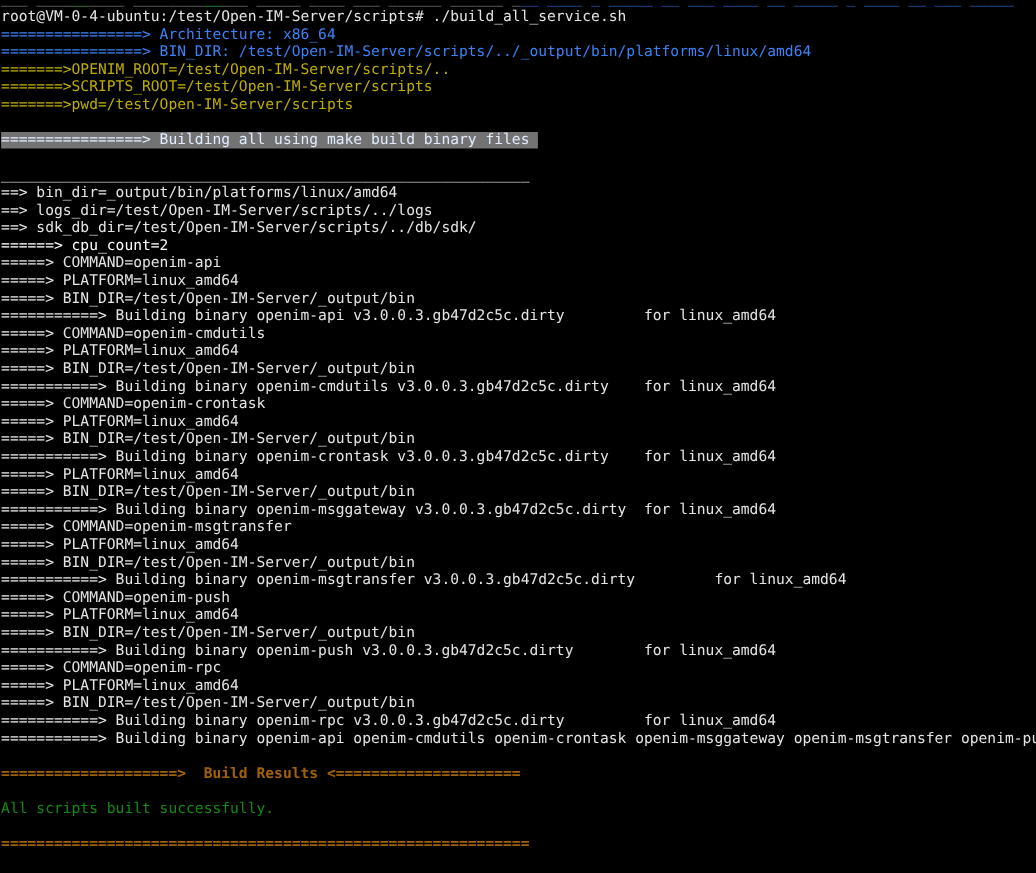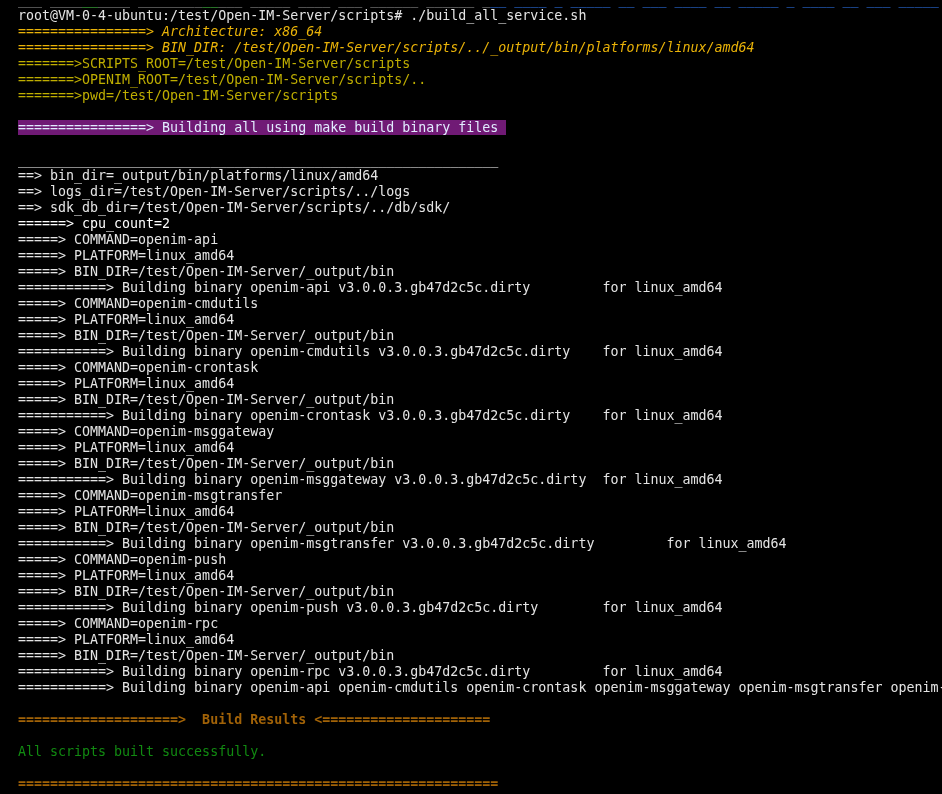--- a/index.html
+++ b/index.html
@@ -1,48 +1,48 @@
 <!DOCTYPE html>
 <html><head>
 <meta charset="utf-8">
 <style>
   html,body{margin:0;padding:0;background:#000;}
   body{
     width:942px;height:794px;overflow:hidden;
     font-family:"DejaVu Sans Mono","Liberation Mono",monospace;
     font-size:13.3px;line-height:16px;
   }
-  .term{padding-left:18px;}
+  .term{padding-left:1px;}
   .ln{white-space:pre;height:16px;color:#e4e4e4;}
-  .c-blue{color:#eab308;font-style:italic;}
+  .c-blue{color:#3b82f6;}
   .c-yellow{color:#bfae00;}
   .c-dgreen{color:#ffffff;}
   .c-green{color:#118a11;}
   .c-bold{color:#a16207;font-weight:bold;}
-  .hl{background:#701a75;color:#e2ecff;}
+  .hl{background:#737373;color:#e2ecff;}
   .ln-partial{height:8px;overflow:hidden;}
   .ln-partial .inner{margin-top:-8px;white-space:pre;}
   .p-grey{color:#8f8f8f;}
   .p-green{color:#47c747;}
   .p-blue{color:#2d74e8;}
 </style>
 </head>
 <body>
 
 <div class="term">
 
   <div class="ln-partial">
       <div class="inner"><span class="p-grey">___ ____</span><span class="p-green">__</span><span class="p-grey">____ ________</span><span class="p-green">__</span><span class="p-grey">___ _____ ____ ___ ______ ______ _</span><span class="p-blue">__ ____ _ _____ __ ___ ____ __ _____ _ ____ __ ___ _____</span></div>
     </div>
 
   <div class="ln">root@VM-0-4-ubuntu:/test/Open-IM-Server/scripts# ./build_all_service.sh</div>
   <div class="ln c-blue">================&gt; Architecture: x86_64</div>
   <div class="ln c-blue">================&gt; BIN_DIR: /test/Open-IM-Server/scripts/../_output/bin/platforms/linux/amd64</div>
+  <div class="ln c-yellow">=======&gt;OPENIM_ROOT=/test/Open-IM-Server/scripts/..</div>
   <div class="ln c-yellow">=======&gt;SCRIPTS_ROOT=/test/Open-IM-Server/scripts</div>
-  <div class="ln c-yellow">=======&gt;OPENIM_ROOT=/test/Open-IM-Server/scripts/..</div>
   <div class="ln c-yellow">=======&gt;pwd=/test/Open-IM-Server/scripts</div>
   <div class="ln"></div>
   <div class="ln"><span class="hl">================&gt; Building all using make build binary files </span></div>
   <div class="ln"></div>
   <div class="ln">____________________________________________________________</div>
   <div class="ln">==&gt; bin_dir=_output/bin/platforms/linux/amd64</div>
   <div class="ln">==&gt; logs_dir=/test/Open-IM-Server/scripts/../logs</div>
   <div class="ln">==&gt; sdk_db_dir=/test/Open-IM-Server/scripts/../db/sdk/</div>
   <div class="ln c-dgreen">======&gt; cpu_count=2</div>
   <div class="ln">=====&gt; COMMAND=openim-api</div>
@@ -50,21 +50,20 @@
   <div class="ln">=====&gt; BIN_DIR=/test/Open-IM-Server/_output/bin</div>
   <div class="ln">===========&gt; Building binary openim-api v3.0.0.3.gb47d2c5c.dirty         for linux_amd64</div>
   <div class="ln">=====&gt; COMMAND=openim-cmdutils</div>
   <div class="ln">=====&gt; PLATFORM=linux_amd64</div>
   <div class="ln">=====&gt; BIN_DIR=/test/Open-IM-Server/_output/bin</div>
   <div class="ln">===========&gt; Building binary openim-cmdutils v3.0.0.3.gb47d2c5c.dirty    for linux_amd64</div>
   <div class="ln">=====&gt; COMMAND=openim-crontask</div>
   <div class="ln">=====&gt; PLATFORM=linux_amd64</div>
   <div class="ln">=====&gt; BIN_DIR=/test/Open-IM-Server/_output/bin</div>
   <div class="ln">===========&gt; Building binary openim-crontask v3.0.0.3.gb47d2c5c.dirty    for linux_amd64</div>
-  <div class="ln">=====&gt; COMMAND=openim-msggateway</div>
   <div class="ln">=====&gt; PLATFORM=linux_amd64</div>
   <div class="ln">=====&gt; BIN_DIR=/test/Open-IM-Server/_output/bin</div>
   <div class="ln">===========&gt; Building binary openim-msggateway v3.0.0.3.gb47d2c5c.dirty  for linux_amd64</div>
   <div class="ln">=====&gt; COMMAND=openim-msgtransfer</div>
   <div class="ln">=====&gt; PLATFORM=linux_amd64</div>
   <div class="ln">=====&gt; BIN_DIR=/test/Open-IM-Server/_output/bin</div>
   <div class="ln">===========&gt; Building binary openim-msgtransfer v3.0.0.3.gb47d2c5c.dirty         for linux_amd64</div>
   <div class="ln">=====&gt; COMMAND=openim-push</div>
   <div class="ln">=====&gt; PLATFORM=linux_amd64</div>
   <div class="ln">=====&gt; BIN_DIR=/test/Open-IM-Server/_output/bin</div>

